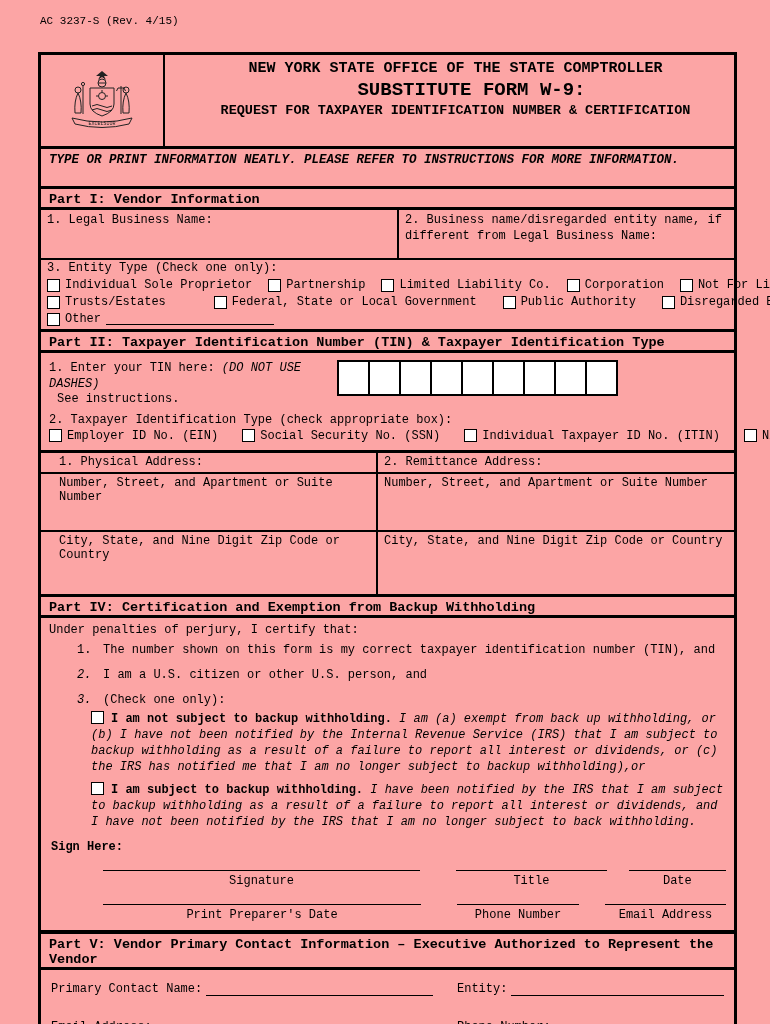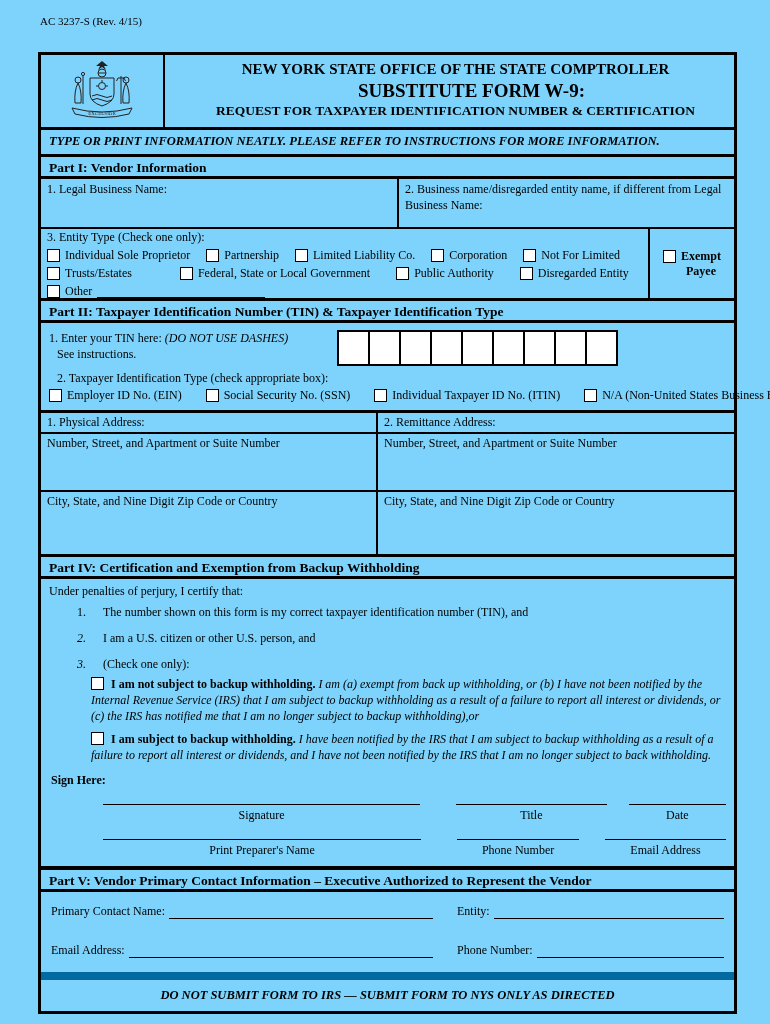--- a/index.html
+++ b/index.html
@@ -1,40 +1,40 @@
 <!DOCTYPE html>
 <html><head>
 <meta charset="utf-8">
 <style>
   * { box-sizing: border-box; margin: 0; padding: 0; }
   html, body { background: #888; }
   .page {
     position: relative;
     width: 770px; height: 1024px;
-    background: #7dd3fc;
-    font-family: Liberation Serif, serif;
+    background: #fca5a5;
+    font-family: Liberation Mono, monospace;
     color: #000;
     margin: 0 auto;
     overflow: hidden;
   }
   .form-number { position: absolute; top: 15px; left: 40px; font-size: 11px; }
   .form {
     position: absolute; left: 38px; top: 52px; width: 699px;
     border: 3px solid #000;
     font-size: 12px;
   }
   
-  .header-row { display: flex; border-bottom: 3px solid #000; height: 75px; gap: 12px; }
+  .header-row { display: flex; border-bottom: 3px solid #000; height: 94px; gap: 12px; }
   .logo-cell { width: 124px; border-right: 2px solid #000; display: flex; align-items: center; justify-content: center; }
   .title-cell { flex: 1; text-align: center; padding-top: 5px; line-height: 1.25; }
   .agency { font-size: 15px; font-weight: bold; }
   .w9-title { font-size: 19px; font-weight: bold; margin-left: 32px; }
   .w9-subtitle { font-size: 13.5px; font-weight: bold; }
   
-  .banner { border-bottom: 3px solid #000; padding: 4px 8px 5px; font-weight: bold; font-style: italic; font-size: 12.5px; }
+  .banner { border-bottom: 3px solid #000; padding: 4px 8px 19px; font-weight: bold; font-style: italic; font-size: 12.5px; }
   
   .part-hdr { border-bottom: 3px solid #000; padding: 3px 8px 0; font-weight: bold; font-size: 13.5px; }
   
   .p1-names { display: flex; border-bottom: 2px solid #000; height: 50px; }
   .p1-cell1 { width: 358px; border-right: 2px solid #000; padding: 3px 6px; }
   .p1-cell2 { flex: 1; padding: 3px 6px; line-height: 1.3; }
   .p1-entity { display: flex; border-bottom: 3px solid #000; height: 72px; }
   .entity-main { flex: 1; border-right: 2px solid #000; padding: 1px 6px 2px; }
   .cb { display: inline-block; width: 13px; height: 13px; border: 1.5px solid #000; background: #fff; vertical-align: -2px; flex: none; }
   .cb-item { display: inline-flex; align-items: center; gap: 5px; white-space: nowrap; }
@@ -44,27 +44,27 @@
   .exempt-cell { width: 84px; display: flex; align-items: center; justify-content: center; }
   .exempt-inner { display: flex; gap: 5px; align-items: flex-start; font-weight: bold; }
   .exempt-text { text-align: center; line-height: 1.25; }
   
   .p2 { border-bottom: 3px solid #000; padding: 6px 8px 7px; }
   .tin-row { display: flex; align-items: flex-start; }
   .tin-labels { width: 288px; line-height: 1.3; padding-top: 2px; }
   .tin-boxes { display: flex; margin-top: 1px; }
   .tin-box { width: 33px; height: 36px; border: 2px solid #000; margin-left: -2px; background: #fff; }
   .tin-box:first-child { margin-left: 0; }
-  .type-label { margin-top: 5px; margin-left: 8px; }
+  .type-label { margin-top: 5px; }
   .type-row { display: flex; align-items: center; gap: 24px; margin-top: 2px; }
   
   .p3 { border-bottom: 3px solid #000; }
   .p3-row { display: flex; border-bottom: 2px solid #000; }
   .p3-row:last-child { border-bottom: none; }
-  .p3-left { width: 337px; border-right: 2px solid #000; padding: 2px 6px; }
+  .p3-left { width: 337px; border-right: 2px solid #000; padding: 2px 18px; }
   .p3-right { flex: 1; padding: 2px 6px; }
   .p3-hdr-row { height: 21px; }
   .p3-street-row { height: 58px; }
   .p3-city-row { height: 62px; }
   
   .p4 { border-bottom: 4px solid #000; padding: 5px 8px 8px; }
   .p4-intro { margin-bottom: 6px; }
   .p4-item { display: flex; margin: 0 0 11px 28px; }
   .p4-num { width: 26px; }
   .cb-par { margin: 2px 0 6px 42px; line-height: 1.35; }
@@ -304,21 +304,21 @@
           <div class="sig-lbl">Title</div>
         </div>
         <div class="sig-col col-date">
           <div class="sig-line"></div>
           <div class="sig-lbl">Date</div>
         </div>
       </div>
       <div class="sig-row">
         <div class="sig-col col-prep">
           <div class="sig-line"></div>
-          <div class="sig-lbl">Print Preparer's Name</div>
+          <div class="sig-lbl">Print Preparer's Date</div>
         </div>
         <div class="sig-col col-phone">
           <div class="sig-line"></div>
           <div class="sig-lbl">Phone Number</div>
         </div>
         <div class="sig-col col-email">
           <div class="sig-line"></div>
           <div class="sig-lbl">Email Address</div>
         </div>
       </div>

